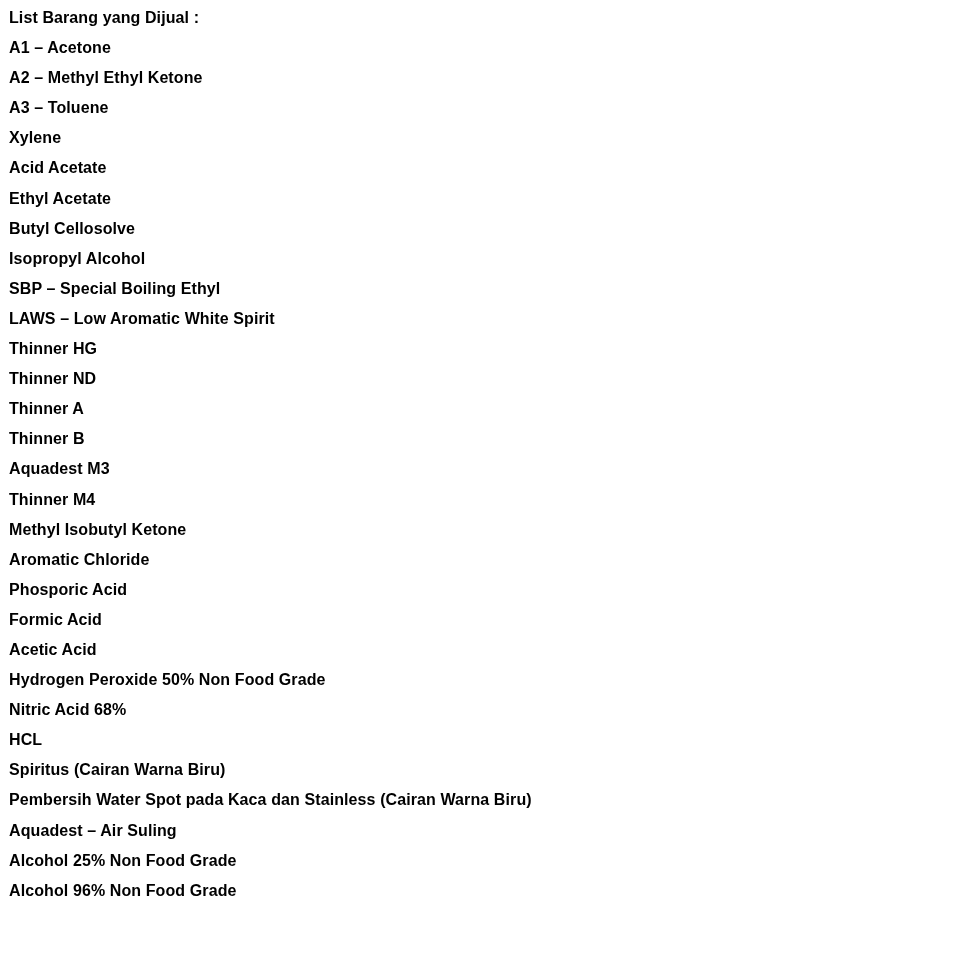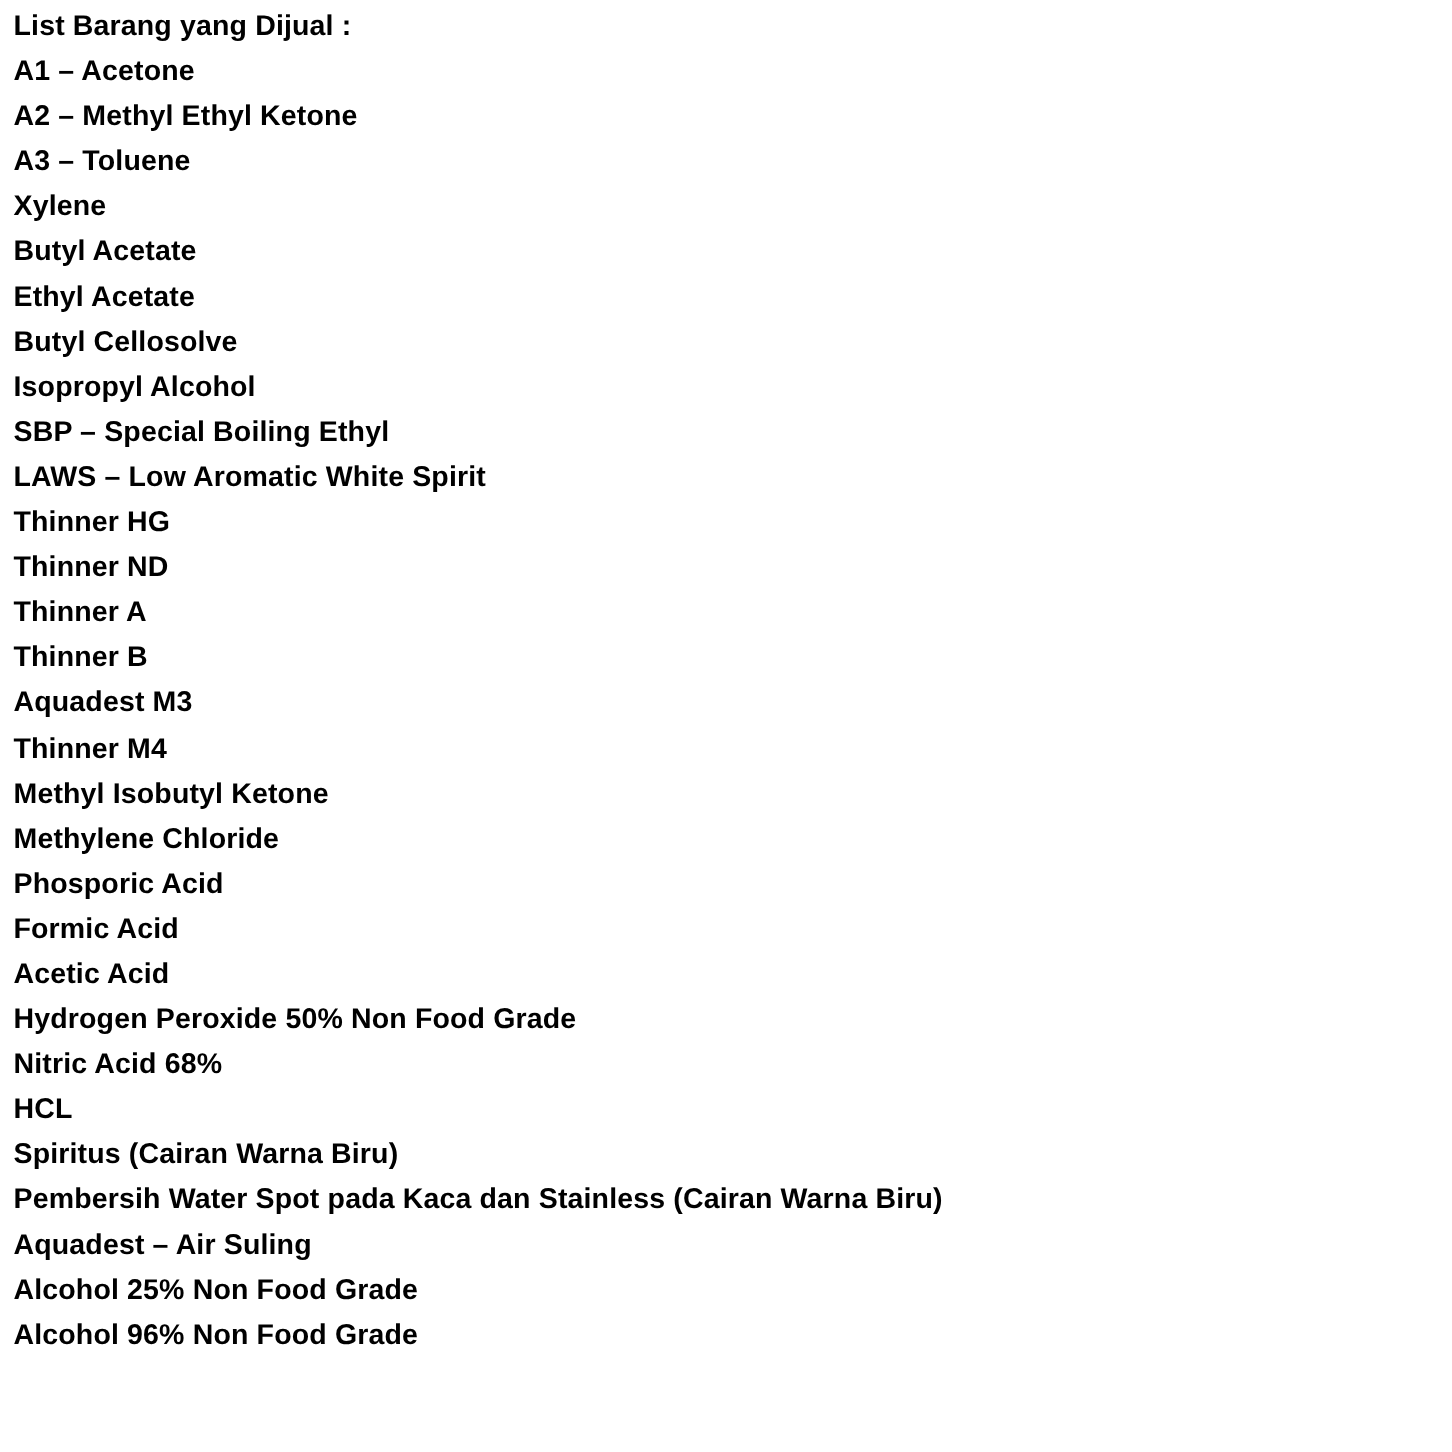--- a/index.html
+++ b/index.html
@@ -13,50 +13,50 @@
     font-family: "Liberation Sans", sans-serif;
     overflow: hidden;
   }
   .page {
     box-sizing: border-box;
     padding: 3px 10px 0 9px;
   }
   .line {
     font-weight: 700;
     color: #000000;
-    font-size: 19px;
+    font-size: 16px;
     line-height: 30.1px;
     white-space: nowrap;
     letter-spacing: 0.1px;
   }
 </style>
 </head>
 <body>
 
 <div class="page">
   <div class="line">List Barang yang Dijual :</div>
   <div id="product-list">
       <div class="line">A1 – Acetone</div>
       <div class="line">A2 – Methyl Ethyl Ketone</div>
       <div class="line">A3 – Toluene</div>
       <div class="line">Xylene</div>
-      <div class="line">Butyl Acetate</div>
+      <div class="line">Acid Acetate</div>
       <div class="line">Ethyl Acetate</div>
       <div class="line">Butyl Cellosolve</div>
       <div class="line">Isopropyl Alcohol</div>
       <div class="line">SBP – Special Boiling Ethyl</div>
       <div class="line">LAWS – Low Aromatic White Spirit</div>
       <div class="line">Thinner HG</div>
       <div class="line">Thinner ND</div>
       <div class="line">Thinner A</div>
       <div class="line">Thinner B</div>
       <div class="line">Aquadest M3</div>
       <div class="line">Thinner M4</div>
       <div class="line">Methyl Isobutyl Ketone</div>
-      <div class="line">Methylene Chloride</div>
+      <div class="line">Aromatic Chloride</div>
       <div class="line">Phosporic Acid</div>
       <div class="line">Formic Acid</div>
       <div class="line">Acetic Acid</div>
       <div class="line">Hydrogen Peroxide 50% Non Food Grade</div>
       <div class="line">Nitric Acid 68%</div>
       <div class="line">HCL</div>
       <div class="line">Spiritus (Cairan Warna Biru)</div>
       <div class="line">Pembersih Water Spot pada Kaca dan Stainless (Cairan Warna Biru)</div>
       <div class="line">Aquadest – Air Suling</div>
       <div class="line">Alcohol 25% Non Food Grade</div>

